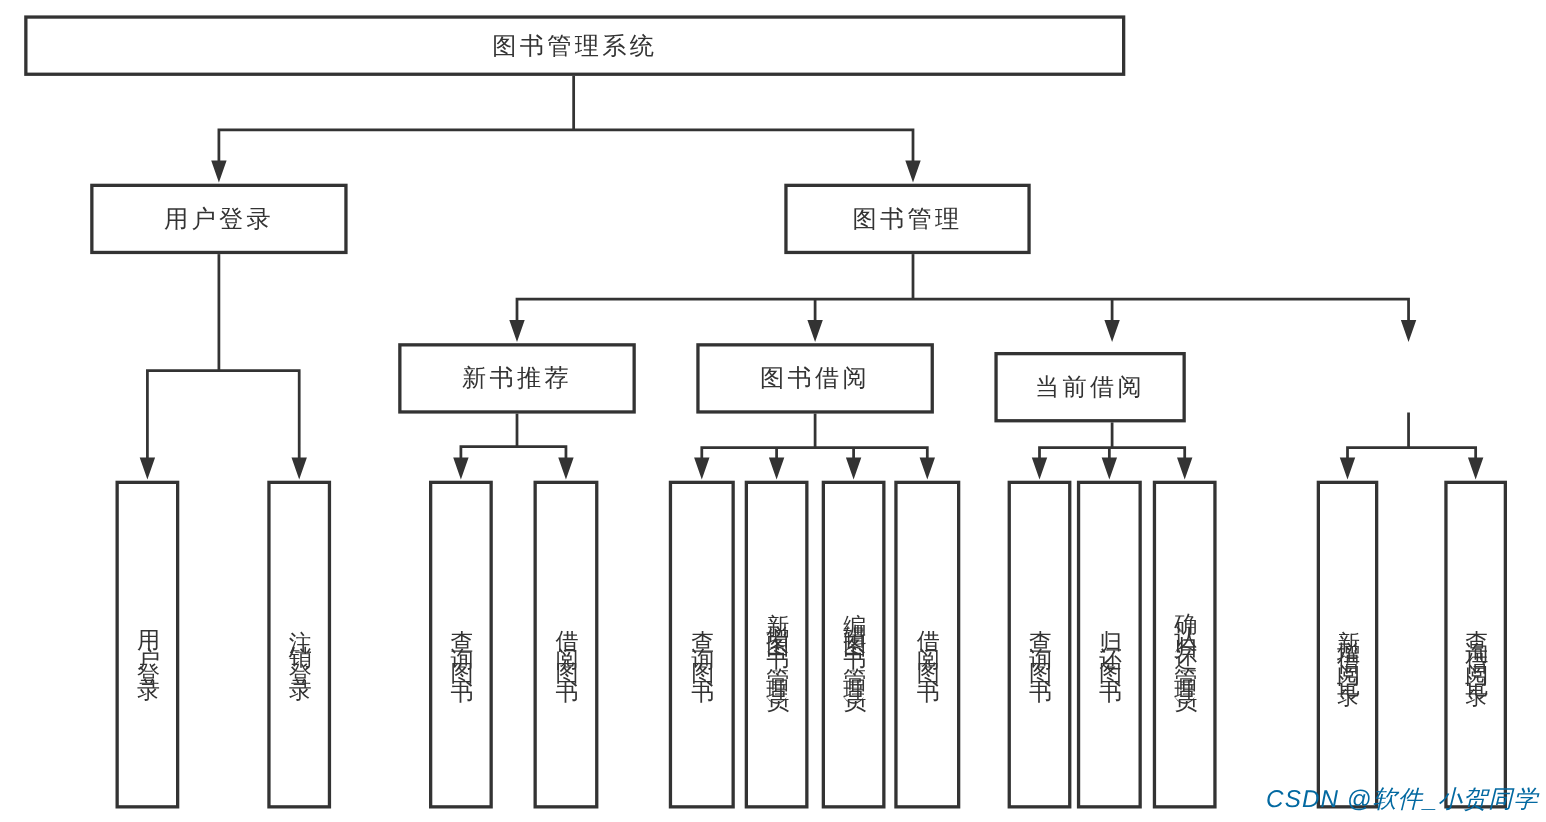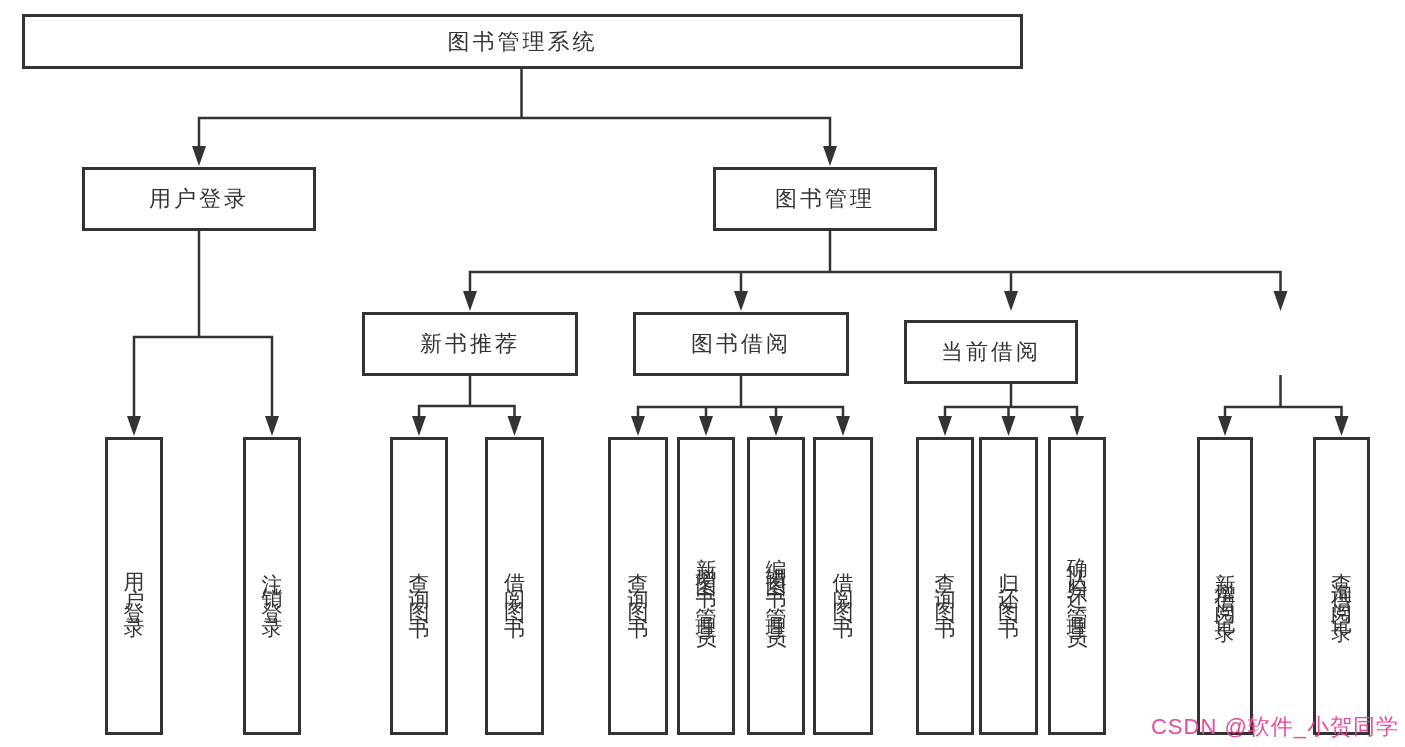--- a/index.html
+++ b/index.html
@@ -38,23 +38,24 @@
     font-size: 21px;
     letter-spacing: 10px;
     white-space: nowrap;
   }
   .watermark {
     position: absolute;
     right: 6px;
     bottom: 5px;
     z-index: 3;
     font-size: 22px;
-    color: #ec4899;
+    color: #0369a1;
     letter-spacing: 1px;
     white-space: nowrap;
+    font-style: italic;
   }
 </style>
 </head>
 <body>
 
 <div id="canvas">
 
   <svg id="connectors" viewBox="0 0 1405 747" xmlns="http://www.w3.org/2000/svg">
     <path fill="none" stroke="#333333" stroke-width="2.5" stroke-linejoin="miter" d="M521.5 68 V118 M199 148 V118 H830 V148
              M830 230 V272 M470 294 V272 H1280.5 V294 M741 272 V294 M1011 272 V294

